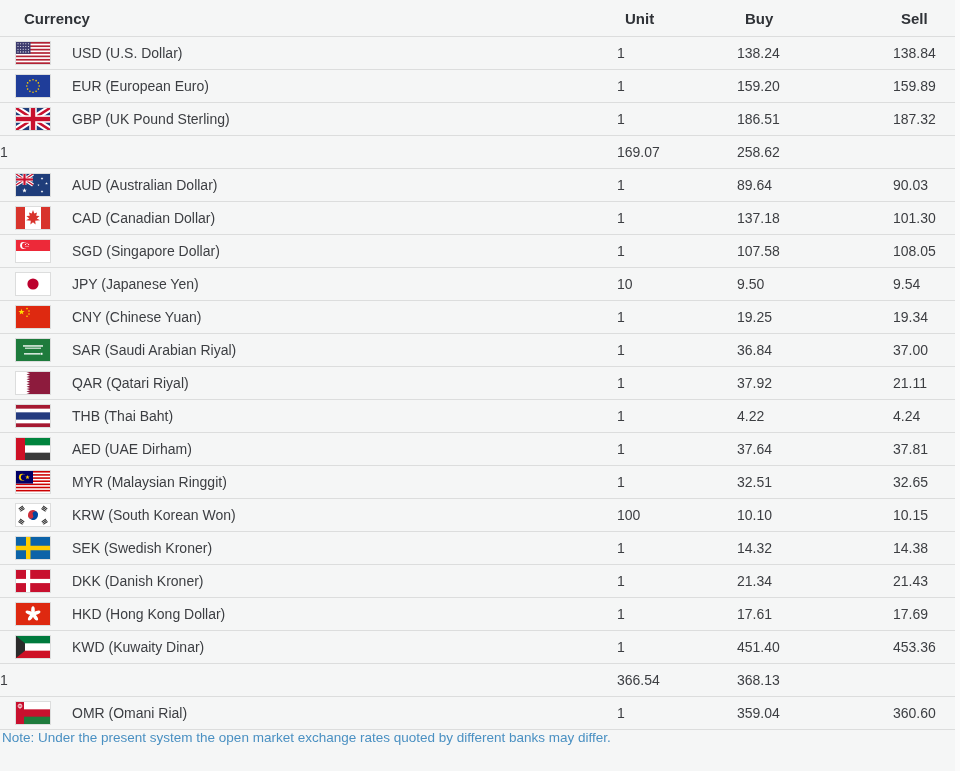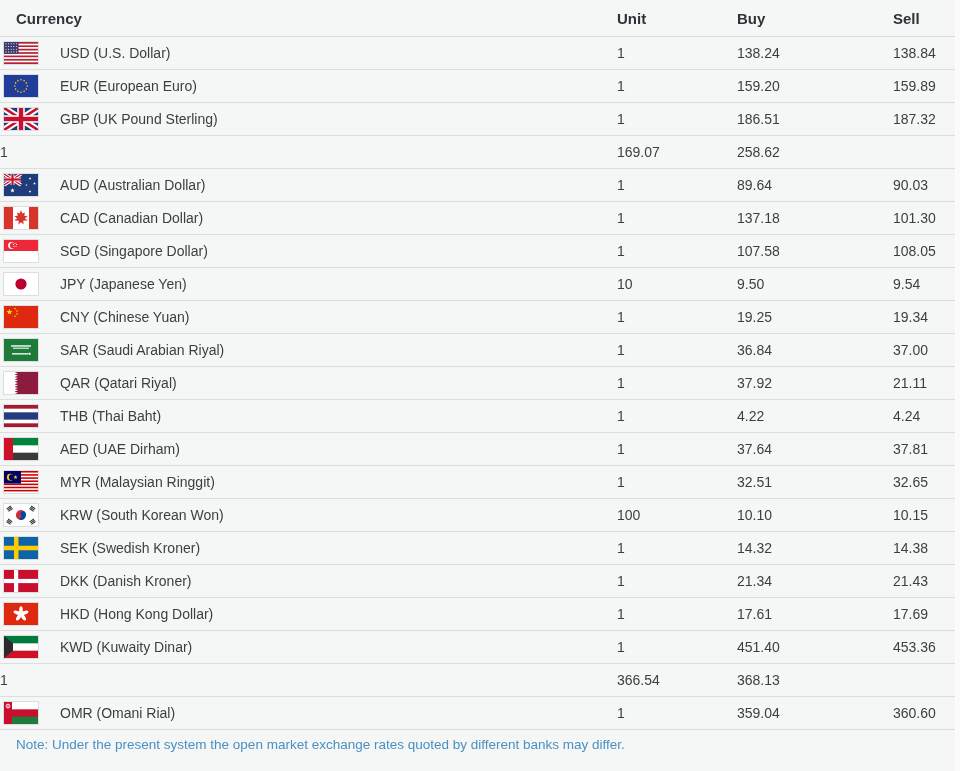--- a/index.html
+++ b/index.html
@@ -14,51 +14,52 @@
     background: #f5f6f6;
   }
   .thead {
     display: grid;
     grid-template-columns: 617px 120px 156px 1fr;
     height: 36px;
     align-items: center;
     font-weight: bold;
     font-size: 15px;
     color: #2f3237;
+    margin-left: 8px;
   }
   .thead .cell-currency { padding-left: 16px; }
   .row {
     display: grid;
     grid-template-columns: 617px 120px 156px 1fr;
     height: 33px;
     border-top: 1px solid #dcdddd;
     align-items: center;
     font-size: 14px;
     color: #3c3e42;
   }
   .cell-currency {
     display: flex;
     align-items: center;
-    padding-left: 4px;
+    padding-left: 16px;
   }
   .flag {
     width: 34px; height: 22px;
     flex: 0 0 34px;
     margin-right: 22px;
     box-shadow: 0 0 0 1px rgba(0,0,0,0.10);
     background: #fff;
     line-height: 0;
   }
   .flag svg { width: 34px; height: 22px; display: block; }
   .note-row {
     border-top: 1px solid #dcdddd;
     height: 30px;
     display: flex;
-    align-items: center;
-    padding-left: 16px;
+    align-items: flex-start;
+    padding-left: 2px;
     font-size: 13.5px;
     color: #4a90c2;
   }
 </style>
 </head>
 <body>
 
 <div class="page">
 
   <div class="thead">

